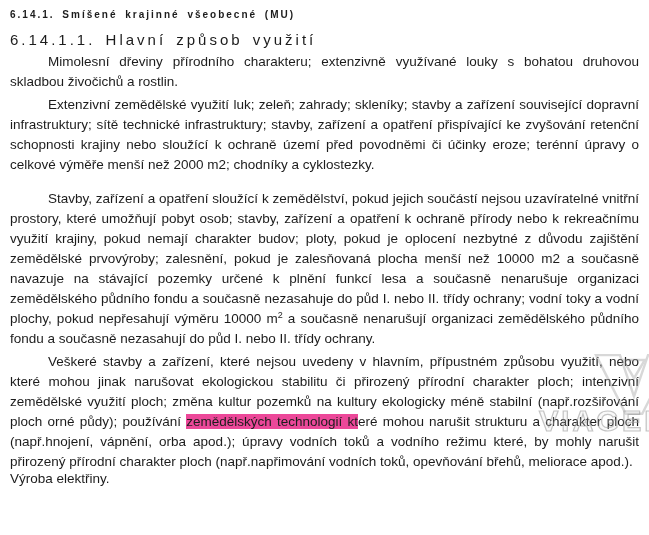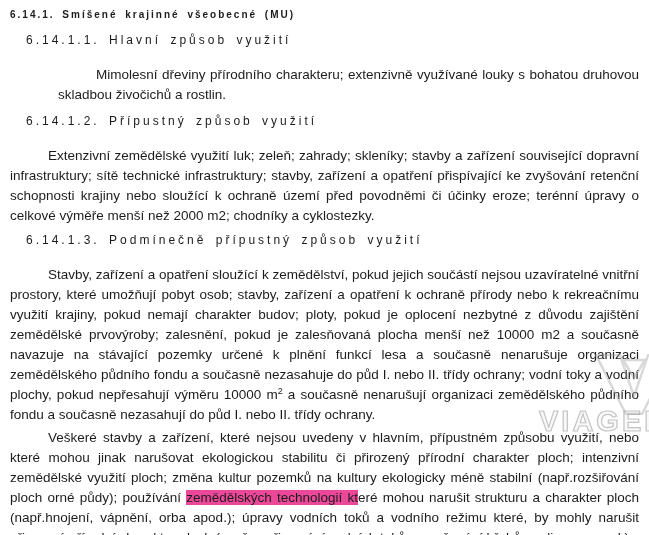--- a/index.html
+++ b/index.html
@@ -19,44 +19,44 @@
   .main-heading {
     font-size: 10px;
     font-weight: bold;
     letter-spacing: 2px;
     word-spacing: 3px;
     line-height: 19px;
     margin: 0;
     white-space: nowrap;
   }
   .sub-heading {
-    font-size: 12px;
+    font-size: 15px;
     font-weight: normal;
     letter-spacing: 3px;
     word-spacing: 3px;
     line-height: 18px;
-    margin: 16px;
+    margin: 0;
     white-space: nowrap;
   }
   .para {
     font-size: 13.5px;
     line-height: 20px;
     text-align: justify;
     text-indent: 38px;
     margin: 0;
   }
   .closing {
     font-size: 13.5px;
     line-height: 20px;
     text-align: left;
     text-indent: 0;
     margin: 0;
   }
   .mt-h2a { margin-top: 7px; }
-  .mt-p1  { margin-top: 3px; margin-left: 48px; }
+  .mt-p1  { margin-top: 3px; }
   .mt-h2b { margin-top: 7px; }
   .mt-p2  { margin-top: 3px; }
   .mt-h2c { margin-top: 5px; }
   .mt-p3  { margin-top: 14px; }
   .mt-h2d { margin-top: -4px; }
   .mt-p4  { margin-top: 3px; }
   .mt-p5  { margin-top: -3px; }
   sup.msup {
     font-size: 9px;
     line-height: 0;
@@ -91,27 +91,25 @@
 <div class="doc">
 
   <h1 class="main-heading">6.14.1. Smíšené krajinné všeobecné (MU)</h1>
 
   <h2 class="sub-heading mt-h2a">6.14.1.1. Hlavní způsob využití</h2>
 
   <p class="para mt-p1">
     <span>Mimolesní dřeviny přírodního charakteru; extenzivně využívané louky s bohatou druhovou skladbou živočichů a rostlin.</span>
   </p>
 
-  <h2 class="sub-heading mt-h2b">6.14.1.2. Přípustný způsob využití</h2>
 
   <p class="para mt-p2">
     <span>Extenzivní zemědělské využití luk; zeleň; zahrady; skleníky; stavby a zařízení související dopravní infrastruktury; sítě technické infrastruktury; stavby, zařízení a opatření přispívající ke zvyšování retenční schopnosti krajiny nebo sloužící k ochraně území před povodněmi či účinky eroze; terénní úpravy o celkové výměře menší než 2000 m2; chodníky a cyklostezky.</span>
   </p>
 
-  <h2 class="sub-heading mt-h2c">6.14.1.3. Podmínečně přípustný způsob využití</h2>
 
   <p class="para mt-p3">
     <span>Stavby, zařízení a opatření sloužící k zemědělství, pokud jejich součástí nejsou uzavíratelné vnitřní prostory, které umožňují pobyt osob; stavby, zařízení a opatření k ochraně přírody nebo k rekreačnímu využití krajiny, pokud nemají charakter budov; ploty, pokud je oplocení nezbytné z důvodu zajištění zemědělské prvovýroby; zalesnění, pokud je zalesňovaná plocha menší než 10000 m2 a současně navazuje na stávající pozemky určené k plnění funkcí lesa a současně nenarušuje organizaci zemědělského půdního fondu a současně nezasahuje do půd I. nebo II. třídy ochrany; vodní toky a vodní plochy, pokud nepřesahují výměru 10000 m</span><sup class="msup">2</sup><span> a současně nenarušují organizaci zemědělského půdního fondu a současně nezasahují do půd I. nebo II. třídy ochrany.</span>
   </p>
 
 
   <p class="para mt-p4">
     <span>Veškeré stavby a zařízení, které nejsou uvedeny v hlavním, přípustném způsobu využití, nebo které mohou jinak narušovat ekologickou stabilitu či přirozený přírodní charakter ploch; intenzivní zemědělské využití ploch; změna kultur pozemků na kultury ekologicky méně stabilní (např.rozšiřování ploch orné půdy); používání </span><span class="hl">zemědělských technologií kt</span><span>eré mohou narušit strukturu a charakter ploch (např.hnojení, vápnění, orba apod.); úpravy vodních toků a vodního režimu které, by mohly narušit přirozený přírodní charakter ploch (např.napřimování vodních toků, opevňování břehů, meliorace apod.).</span>
   </p>
 

